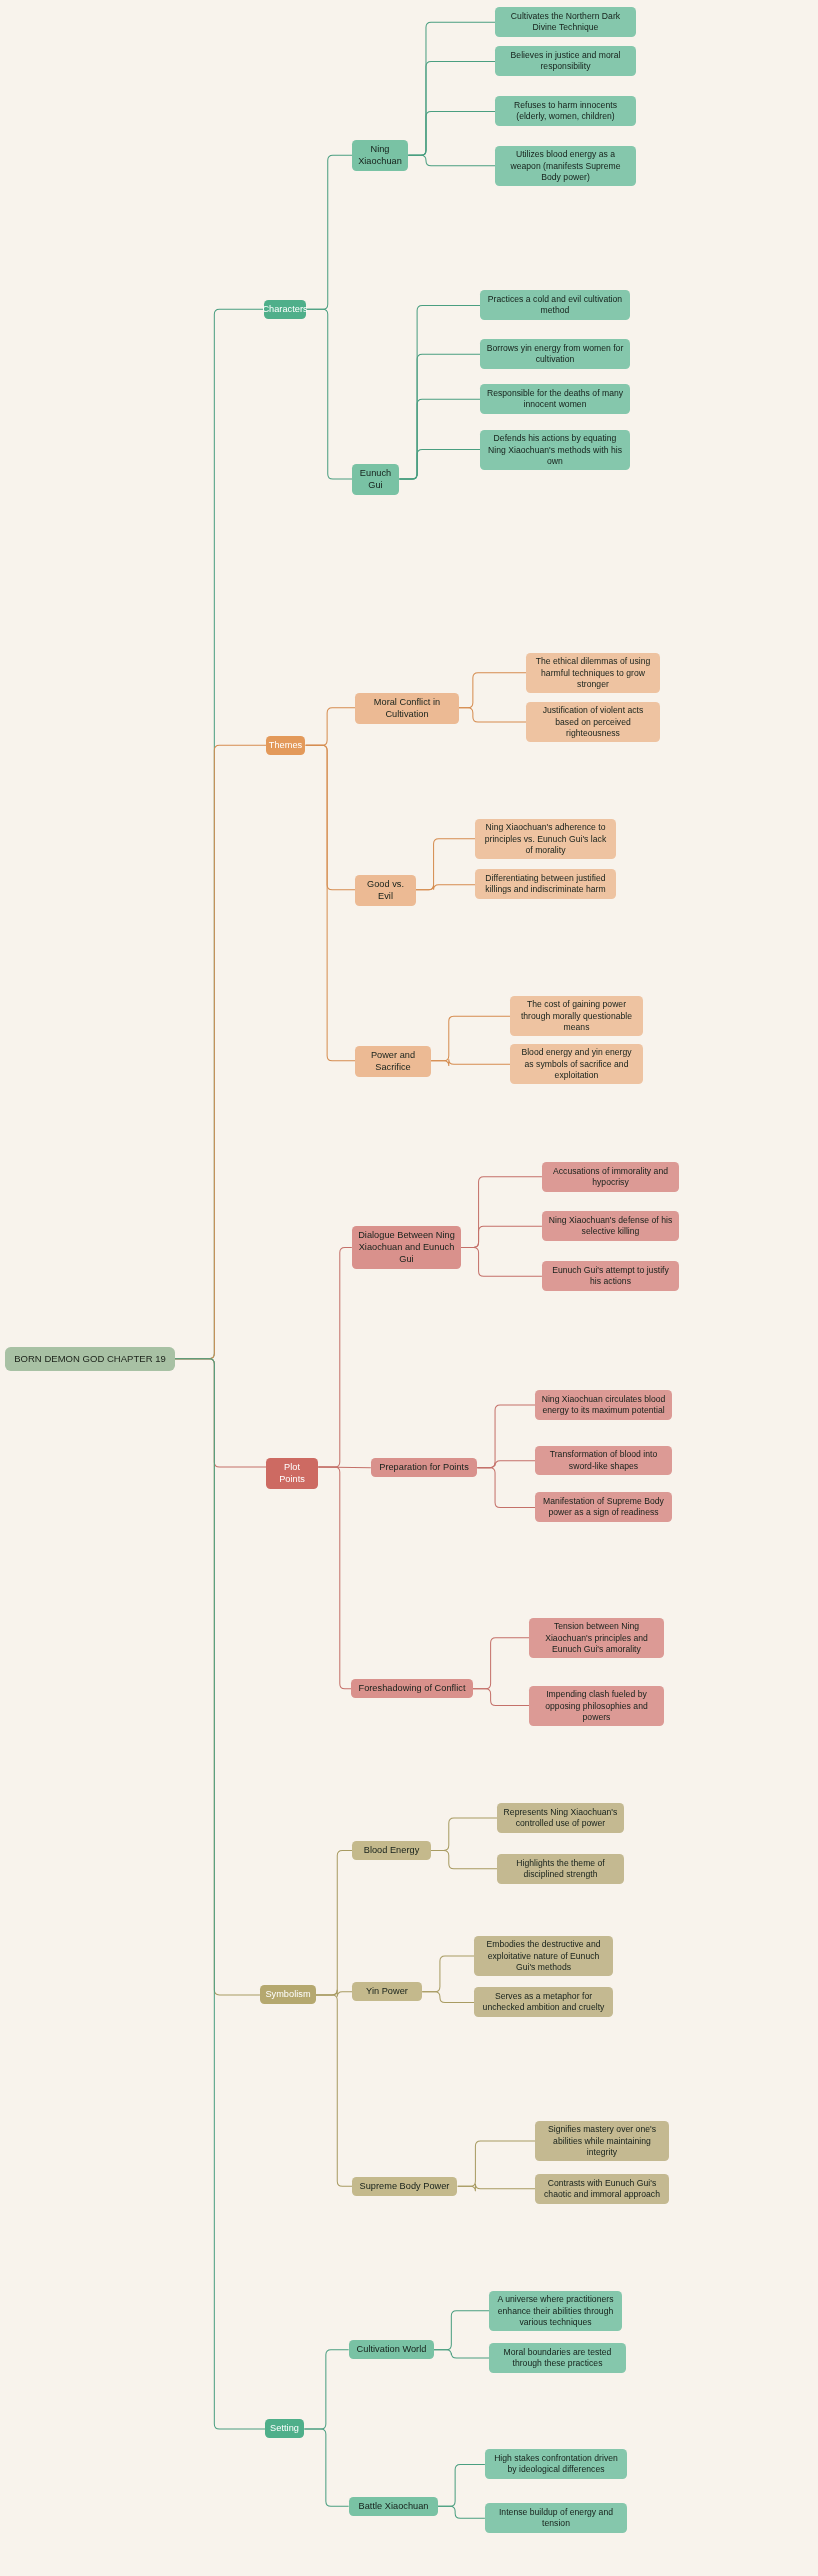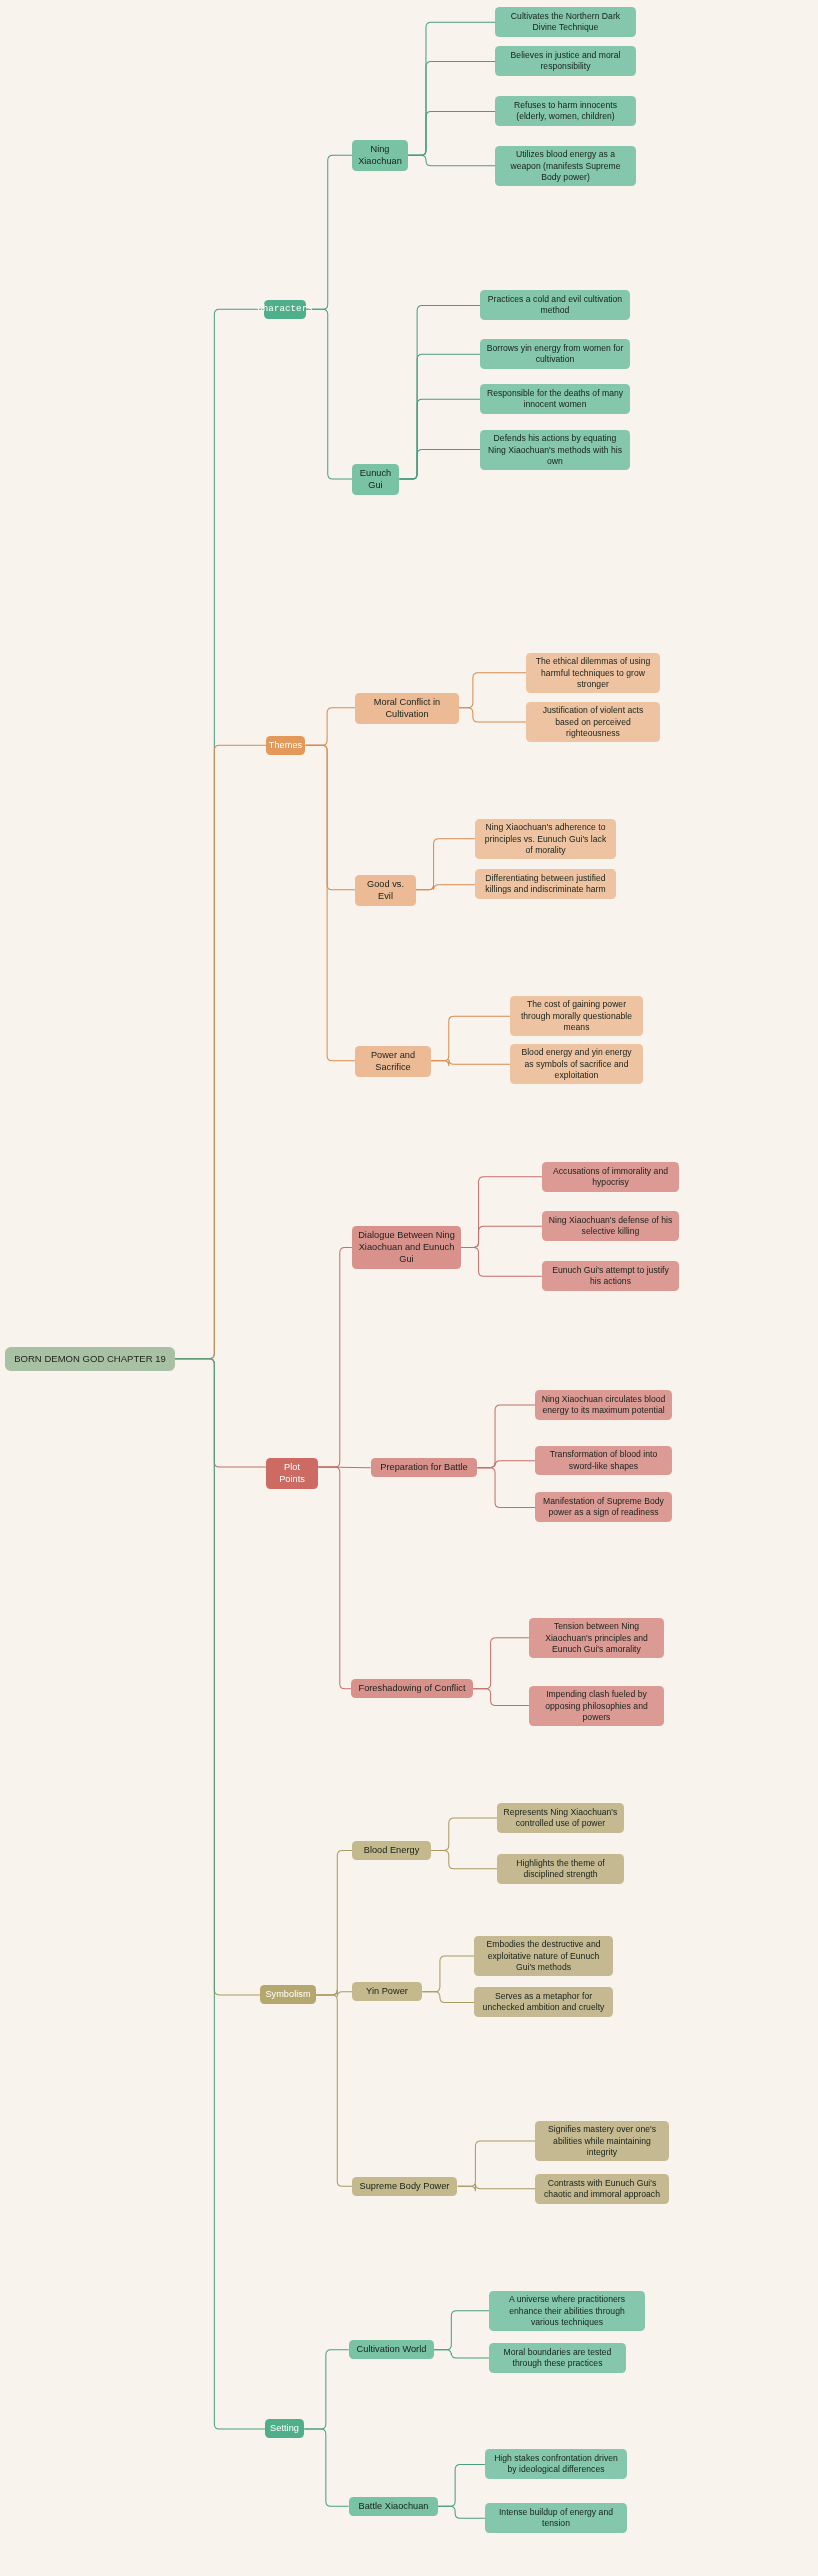--- a/index.html
+++ b/index.html
@@ -46,21 +46,21 @@
     color: #1b2119;
   }
   .n-l1 {
     font-size: 9.2px;
     color: #ffffff;
   }
   .n-l2 { font-size: 9.2px; }
   .n-l3 { font-size: 8.6px; }
 
   
-  .c-char-l1   { background: #4faf8a; font-family: Liberation Mono, monospace; }
+  .c-char-l1   { background: #4faf8a; }
   .c-char-l2   { background: #79c2a4; }
   .c-char-l3   { background: #85c7ac; }
 
   .c-theme-l1  { background: #e3995a; }
   .c-theme-l2  { background: #ecba94; }
   .c-theme-l3  { background: #eec3a1; }
 
   .c-plot-l1   { background: #cd6a62; }
   .c-plot-l2   { background: #d9918c; }
   .c-plot-l3   { background: #dc9a95; }
@@ -204,21 +204,21 @@
     <div class="node n-l3 c-plot-l3" style="left: 542px; top: 1162px; width: 137px; min-height: 30px;">
       <span>Accusations of immorality and hypocrisy</span>
     </div>
     <div class="node n-l3 c-plot-l3" style="left: 542px; top: 1211px; width: 137px; min-height: 30px;">
       <span>Ning Xiaochuan's defense of his selective killing</span>
     </div>
     <div class="node n-l3 c-plot-l3" style="left: 542px; top: 1261px; width: 137px; min-height: 30px;">
       <span>Eunuch Gui's attempt to justify his actions</span>
     </div>
     <div class="node n-l2 c-plot-l2" style="left: 371px; top: 1458px; width: 106px; min-height: 19px;">
-      <span>Preparation for Battle</span>
+      <span>Preparation for Points</span>
     </div>
     <div class="node n-l3 c-plot-l3" style="left: 535px; top: 1390px; width: 137px; min-height: 30px;">
       <span>Ning Xiaochuan circulates blood energy to its maximum potential</span>
     </div>
     <div class="node n-l3 c-plot-l3" style="left: 535px; top: 1446px; width: 137px; min-height: 25px;">
       <span>Transformation of blood into sword-like shapes</span>
     </div>
     <div class="node n-l3 c-plot-l3" style="left: 535px; top: 1492px; width: 137px; min-height: 30px;">
       <span>Manifestation of Supreme Body power as a sign of readiness</span>
     </div>
@@ -260,21 +260,21 @@
     </div>
     <div class="node n-l3 c-symb-l3" style="left: 535px; top: 2174px; width: 134px; min-height: 30px;">
       <span>Contrasts with Eunuch Gui's chaotic and immoral approach</span>
     </div>
     <div class="node n-l1 c-set-l1" style="left: 265px; top: 2419px; width: 39px; min-height: 19px;">
       <span>Setting</span>
     </div>
     <div class="node n-l2 c-set-l2" style="left: 349px; top: 2340px; width: 85px; min-height: 19px;">
       <span>Cultivation World</span>
     </div>
-    <div class="node n-l3 c-set-l3" style="left: 489px; top: 2291px; width: 156px; min-height: 39px;">
+    <div class="node n-l3 c-set-l3" style="left: 489px; top: 2291px; width: 133px; min-height: 39px;">
       <span>A universe where practitioners enhance their abilities through various techniques</span>
     </div>
     <div class="node n-l3 c-set-l3" style="left: 489px; top: 2343px; width: 137px; min-height: 30px;">
       <span>Moral boundaries are tested through these practices</span>
     </div>
     <div class="node n-l2 c-set-l2" style="left: 349px; top: 2497px; width: 89px; min-height: 19px;">
       <span>Battle Xiaochuan</span>
     </div>
     <div class="node n-l3 c-set-l3" style="left: 485px; top: 2449px; width: 142px; min-height: 30px;">
       <span>High stakes confrontation driven by ideological differences</span>

